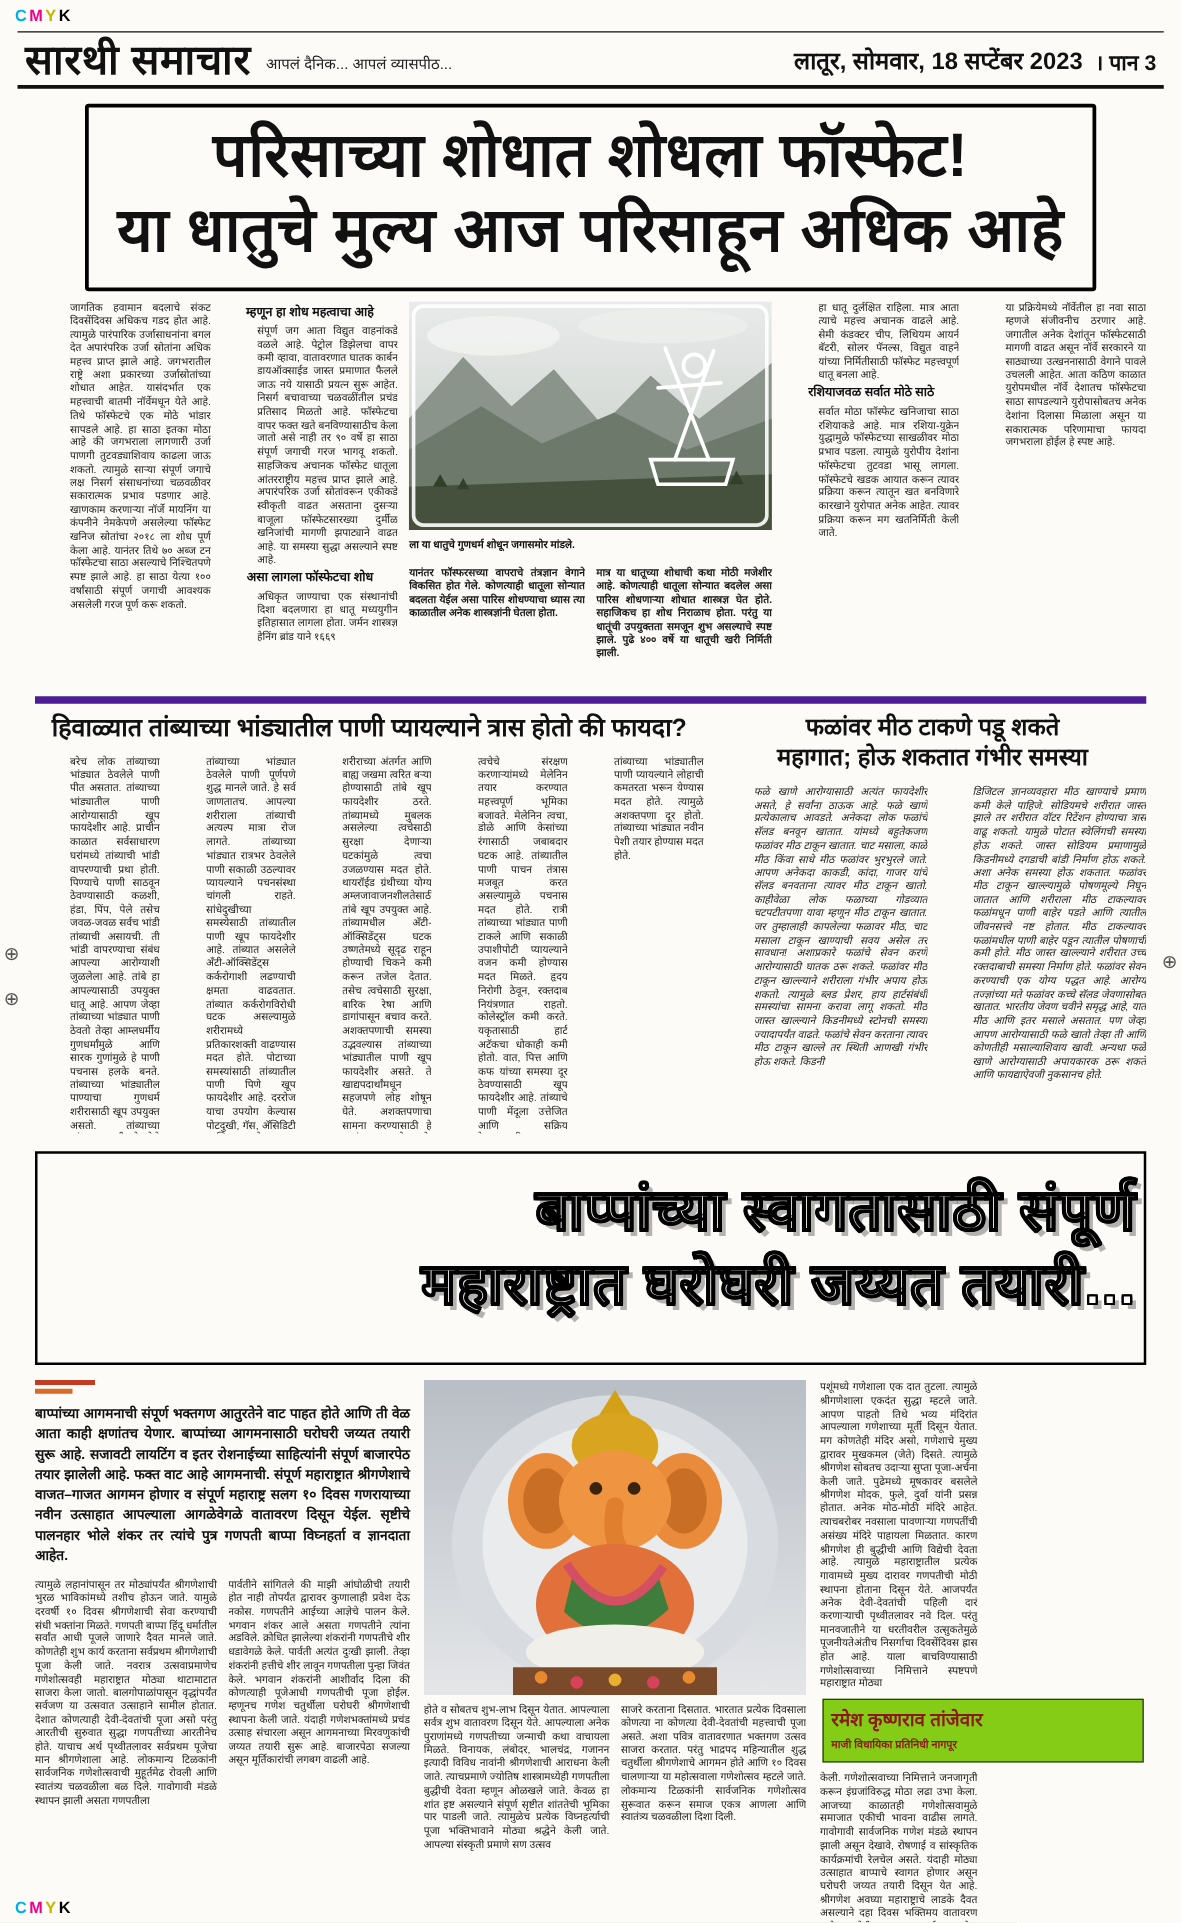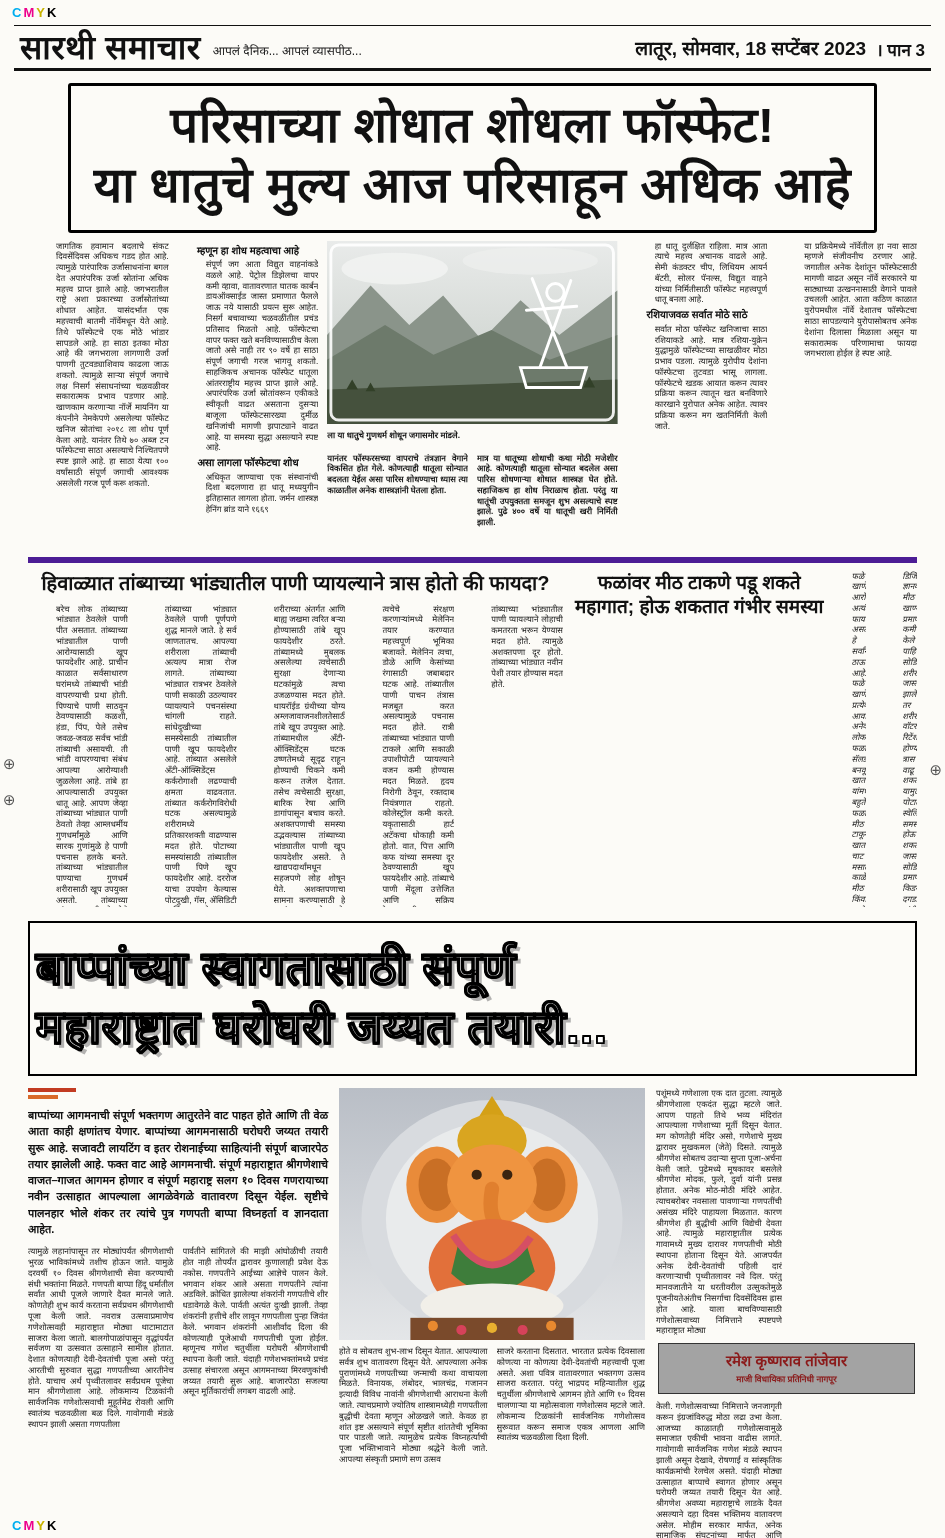--- a/index.html
+++ b/index.html
@@ -43,45 +43,45 @@
   .subhead { font-size:10px; font-weight:700; text-align:center; margin:4px 0 3px; line-height:1.15; }
   .caption { font-size:8.3px; font-weight:700; margin:1px 0 13px; }
   .midcols { column-count:2; column-gap:9px; }
   .midcols p { margin:0 0 3px;font-weight:bold; }
 
   
   .sec2 { margin:16px 28px 0; height:350px; display:flex; gap:12px; overflow:hidden; border-top:6px solid #4c1d95; padding-top:8px; }
   .sec2-left { width:61%; display:flex; flex-direction:column; }
   .sec2-left h2 { font-size:20px; font-weight:800; text-align:center; margin-bottom:9px; line-height:1.2; }
   .grid5 { flex:1; display:grid; grid-template-columns:repeat(5,1fr); gap:9px; overflow:hidden; }
-  .sec2-right { width:39%; display:flex; flex-direction:row; }
+  .sec2-right { width:39%; display:flex; flex-direction:column; }
   .sec2-right h2 { font-size:19px; font-weight:800; text-align:center; line-height:1.3; margin-bottom:8px; }
   .grid2 { flex:1; display:grid; grid-template-columns:repeat(2,1fr); gap:8px; overflow:hidden;font-style:italic; }
 
   
-  .sec3 { margin:14px 28px 12px; border:2px solid #000; padding:16px 6px 16px; text-align:left; }
+  .sec3 { margin:14px 28px 12px; border:2px solid #000; padding:16px 6px 32px; text-align:right; }
   .outline-text {
     font-size:46px; font-weight:800; line-height:1.3; letter-spacing:1px; color:#fff;
     -webkit-text-stroke:1.6px #000;
     text-shadow:-1px -1px 0 #000, 1px -1px 0 #000, -1px 1px 0 #000, 1px 1px 0 #000, 4px 4px 0 rgba(130,130,130,0.6);
   }
 
   
   .sec4 { margin:0 28px; height:498px; display:flex; gap:11px; overflow:hidden; }
   .s4-left { width:300px; display:flex; flex-direction:column; }
   .accent { width:48px; height:4px; background:#c23b22; margin-bottom:3px; }
   .accent.short { width:30px; background:#d96a2a; }
   .intro { font-size:11px; font-weight:700; line-height:1.48; text-align:justify; margin:5px 0 9px; }
   .lcols, .mcols { flex:1; column-count:2; column-gap:9px; overflow:hidden; }
   .lcols p, .mcols p, .s4-right p { margin:0 0 3px; }
   .s4-mid { width:306px; display:flex; flex-direction:column; }
   .gphoto { height:252px; margin-bottom:6px; overflow:hidden; }
   .gphoto svg { width:100%; height:100%; display:block; }
   .s4-right { flex:1; column-count:2; column-gap:9px; overflow:hidden; }
-  .namebox { column-span:all; border:1.5px solid #333; margin:7px 2px; padding:8px 6px; text-align:center; background:#a3a3a3; }
+  .namebox { column-span:all; border:1.5px solid #333; margin:7px 2px; padding:8px 6px; background:#84cc16; }
   .namebox .nm { font-size:15px; font-weight:800; color:#8b1a1a; line-height:1.2; }
   .namebox .nt { font-size:8.6px; font-weight:700; color:#8b1a1a; margin-top:3px; }
 </style>
 </head>
 <body>
 
 <div class="page">
 
   <div class="cmyk cmyk-top"><span class="c">C</span><span class="m">M</span><span class="y">Y</span><span class="k">K</span></div>
 

